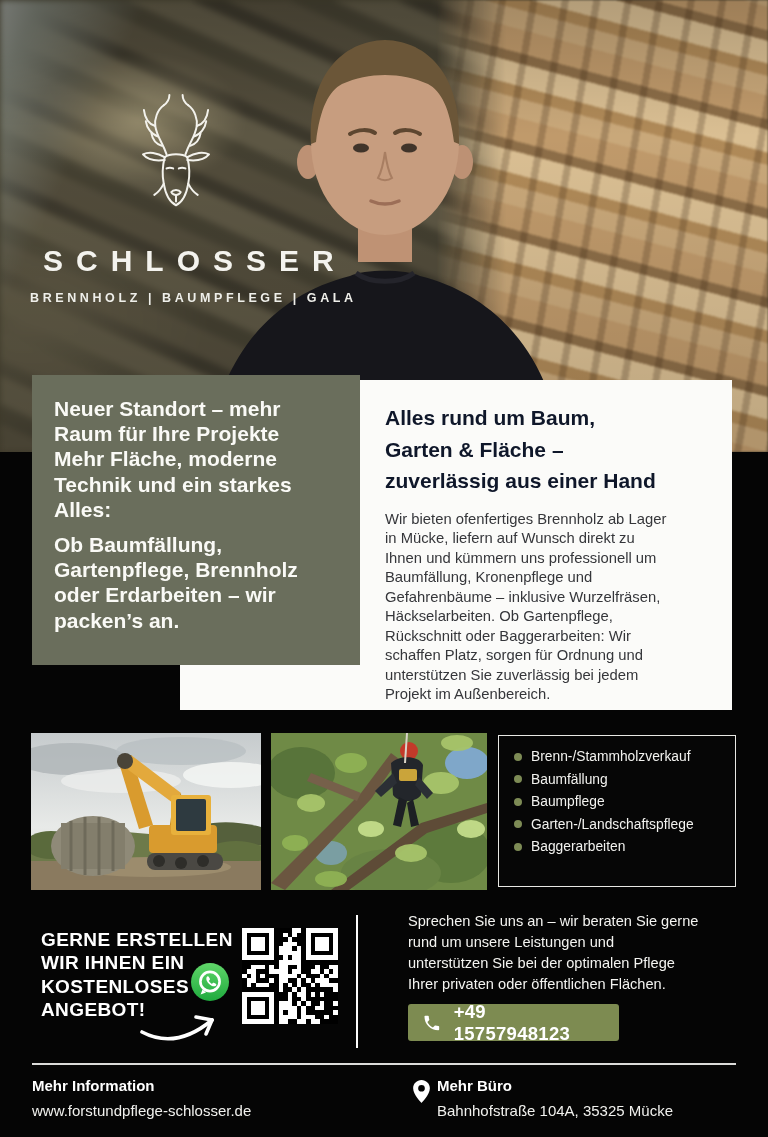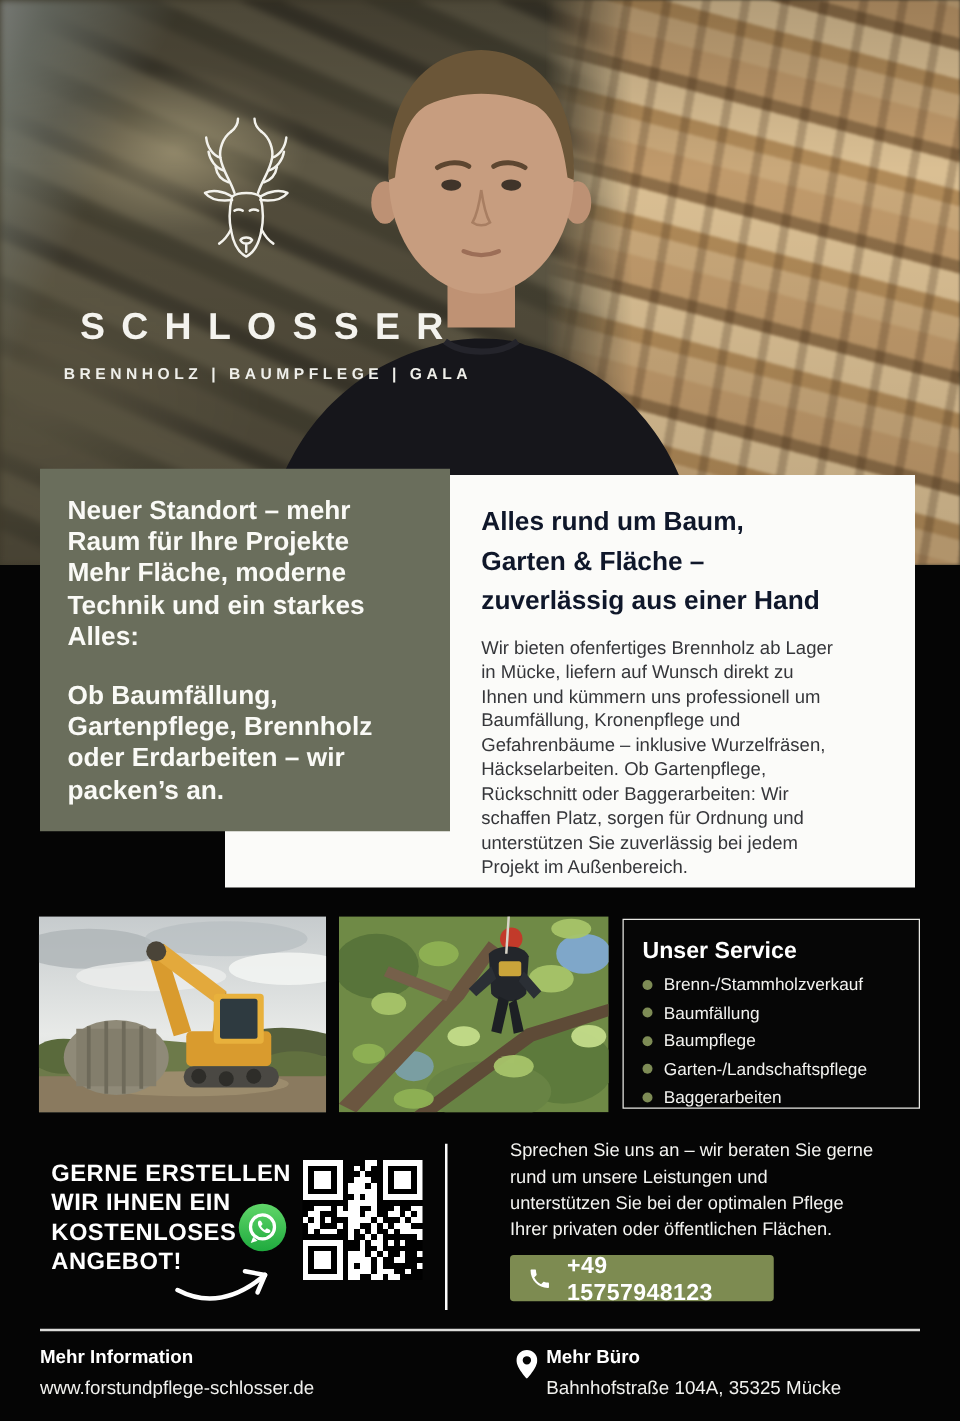--- a/index.html
+++ b/index.html
@@ -24,41 +24,41 @@
     position:absolute; top:0; right:0; bottom:0; width:332px;
     background:
       repeating-linear-gradient(100deg, rgba(60,38,18,.25) 0 7px, rgba(0,0,0,0) 7px 31px),
       repeating-linear-gradient(15deg, #c9a87a 0 19px, #b08a58 19px 31px, #dabf93 31px 53px, #8d6e48 53px 63px, #c09a6b 63px 86px);
     filter: blur(1.2px);
     -webkit-mask-image: linear-gradient(to right, transparent 0, #000 70px);
     mask-image: linear-gradient(to right, transparent 0, #000 70px);
   }
   .hero-shade { position:absolute; inset:0; background:linear-gradient(to bottom, rgba(0,0,0,.18), rgba(0,0,0,0) 30%, rgba(0,0,0,.12) 95%); }
   .man { position:absolute; left:200px; top:22px; z-index:2; }
-  .brand { position:absolute; left:51px; top:92px; width:292px; text-align:center; z-index:3; }
+  .brand { position:absolute; left:30px; top:92px; width:292px; text-align:center; z-index:3; }
   .brand-name {
     color:#f4f3ee; font-size:30px; font-weight:700; letter-spacing:13px;
     margin-top:12px; text-indent:13px; white-space:nowrap;
     font-family:"Liberation Sans", sans-serif;
   }
   .brand-tagline { color:#efefea; font-size:12.5px; font-weight:700; letter-spacing:3.6px; margin-top:13px; white-space:nowrap; }
   
   .white-box {
     position:absolute; left:180px; top:380px; width:552px; height:330px;
     background:#fbfbf9; z-index:2; color:#17181a;
     padding:22px 26px 20px 205px;
   }
   .white-box h2 { font-size:21px; line-height:1.5; font-weight:700; white-space:pre-line; color:#0f172a; }
   .white-box p { margin-top:13px; font-size:14.8px; line-height:1.32; color:#35363a; white-space:pre-line; }
   .green-box {
     position:absolute; left:32px; top:375px; width:328px; height:290px;
     background:#6a6e5c; z-index:3; padding:21px 22px;
   }
   .green-box p { font-size:21px; line-height:1.2; font-weight:700; color:#fafaf6; white-space:pre-line; }
-  .green-box p + p { margin-top:22px; }
+  .green-box p + p { margin-top:10px; }
   
   .photo { position:absolute; top:733px; height:157px; overflow:hidden; z-index:1; }
   .photo-a { left:31px;  width:230px; }
   .photo-b { left:271px; width:216px; }
   .service {
     position:absolute; left:498px; top:735px; width:238px; height:152px;
     border:1.5px solid #e8e8e4; background:#060606; padding:13px 15px 10px 15px; z-index:1;
   }
   .service h3 { font-size:18.5px; font-weight:700; color:#fff; margin-bottom:9px; }
   .service ul { list-style:none; }
@@ -246,21 +246,20 @@
         <path d="M148 44 L162 60 L156 66 L144 52" fill="#2b2f35"></path>
         <path d="M128 64 L122 92 L130 94 L136 68" fill="#1d2024"></path>
         <path d="M142 66 L148 92 L140 94 L136 70" fill="#1d2024"></path>
         <line x1="136" y1="0" x2="134" y2="30" stroke="#d8d4c8" stroke-width="2"></line>
         <rect x="128" y="36" width="18" height="12" rx="2" fill="#caa43a"></rect>
       </g>
     </svg>
   </div>
 
   <section class="service">
-    <h3>Unser Service</h3>
     <ul id="service-list">
         <li>
           <span class="bullet"></span>
           <span>Brenn-/Stammholzverkauf</span>
         </li>
         <li>
           <span class="bullet"></span>
           <span>Baumfällung</span>
         </li>
         <li>

